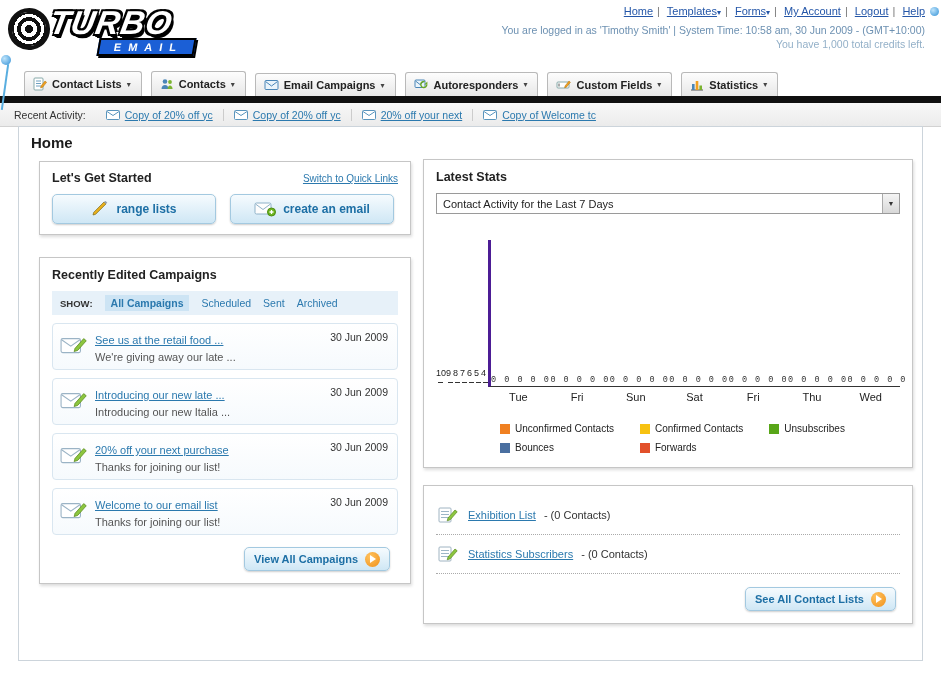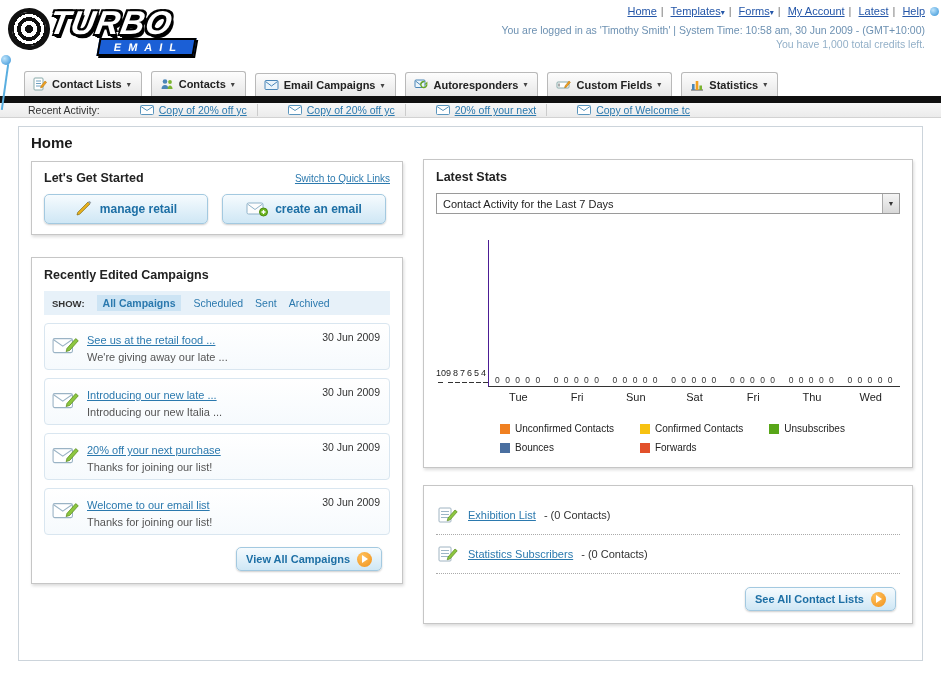--- a/index.html
+++ b/index.html
@@ -34,33 +34,33 @@
   
   .nav-tabs { height:30px; display:flex; align-items:flex-end; padding-left:24px; gap:9px; background:#fff; }
   .nav-tab { display:inline-flex; align-items:center; gap:5px; padding:5px 10px 5px 8px;
     background:linear-gradient(#fdfdfd,#e7e7e7); border:1px solid #b9b9b9; border-bottom:none;
     border-radius:3px 3px 0 0; font-size:11px; font-weight:bold; color:#222; cursor:pointer; }
   .nav-tab .arr { font-size:8px; color:#444; }
   .nav-tab svg { display:block; }
   .black-bar { height:7px; background:#101010; }
 
   
-  .activity-bar { height:15px; display:flex; align-items:center; padding-left:28px;
-    background:linear-gradient(#f8f8f8,#ebebeb); border-bottom:1px solid #d2d2d2; font-size:10.5px;gap:20px; }
+  .activity-bar { height:24px; display:flex; align-items:center; padding-left:14px;
+    background:linear-gradient(#f8f8f8,#ebebeb); border-bottom:1px solid #d2d2d2; font-size:10.5px; }
   .activity-label { color:#333; margin-right:10px; }
   .activity-item { display:inline-flex; align-items:center; gap:5px; padding:0 10px; border-right:1px solid #ccc; cursor:pointer; }
   .activity-item:last-child { border-right:none; }
   .activity-item a { color:var(--link-blue,#2b79ae); text-decoration:underline; }
 
   
   .content-frame { position:absolute; top:126px; left:18px; width:905px; height:535px;
     background:#fff; border:1px solid #ccd4db; }
   .page-title { position:absolute; left:12px; top:7px; font-size:15px; font-weight:bold; color:#1c1c1c; }
 
-  .left-col { position:absolute; left:12px; top:34px; width:372px; }
+  .left-col { position:absolute; left:20px; top:34px; width:372px; }
   .right-col { position:absolute; left:404px; top:32px; width:490px; }
 
   .panel { background:#fff; border:1px solid #c6c6c6; box-shadow:1px 2px 3px rgba(0,0,0,.14); }
 
   
   .get-started { padding:9px 12px 10px; }
   .gs-head { display:flex; justify-content:space-between; align-items:baseline; }
   .gs-title { font-size:12.5px; font-weight:bold; color:#222; }
   .gs-switch { font-size:10px; color:var(--link-blue,#2b79ae); text-decoration:underline; cursor:pointer; }
   .gs-buttons { display:flex; gap:14px; margin-top:9px; }
@@ -96,21 +96,21 @@
     padding-left:6px; cursor:pointer; }
   .stats-select .sel-arrow { width:17px; height:100%; background:linear-gradient(#f4f4f4,#d8d8d8);
     border-left:1px solid #aaa; display:flex; align-items:center; justify-content:center; font-size:7px; color:#333; }
   .stats-select .sel-arrow::after { content:"▼"; }
 
   .chart-wrap { display:flex; margin-top:26px; }
   .y-axis { width:52px; height:152px; display:flex; flex-direction:row; justify-content:space-between;
     align-items:flex-end; font-size:9px; color:#222; padding-right:0; margin-top:-5px; }
   .ytick { line-height:9px; }
   .ytick::after { content:""; display:inline-block; width:5px; height:1px; background:#333; margin-left:2px; vertical-align:middle; }
-  .chart-plot { position:relative; flex:1; height:147px; border-left:1px solid #4c1d95; border-bottom:1px solid #333; background:#fff; }
+  .chart-plot { position:relative; flex:1; height:147px; border-left:3px solid #4c1d95; border-bottom:1px solid #333; background:#fff;font-family:Liberation Mono, monospace; }
   .zero-row { position:absolute; left:0; right:0; bottom:1px; display:flex; }
   .zero-group { flex:1; text-align:center; font-size:8.5px; color:#333; letter-spacing:1.5px; white-space:pre; }
   .x-labels { display:flex; margin-left:53px; margin-top:4px; }
   .x-label { flex:1; text-align:center; font-size:11px; color:#222; }
 
   .chart-legend { margin:20px 0 0 64px; display:grid; grid-template-columns:repeat(3,auto);
     gap:8px 26px; justify-content:start; font-size:10px; color:#222; }
   .legend-item { display:flex; align-items:center; gap:5px; }
   .legend-swatch { width:10px; height:10px; display:inline-block; }
 
@@ -134,21 +134,21 @@
   <div class="left-swoosh-dot"></div>
   <div class="left-swoosh-line"></div>
   <div class="help-dot"></div>
 
   <div class="top-right">
     <div class="top-links">
       <a>Home</a><span class="sep">|</span>
       <a>Templates</a><span class="dd">▾</span><span class="sep">|</span>
       <a>Forms</a><span class="dd">▾</span><span class="sep">|</span>
       <a>My Account</a><span class="sep">|</span>
-      <a>Latest</a><span class="sep">|</span>
+      <a>Logout</a><span class="sep">|</span>
       <a>Help</a>
     </div>
     <div class="login-line">You are logged in as 'Timothy Smith' | System Time: 10:58 am, 30 Jun 2009 - (GMT+10:00)</div>
     <div class="credits-line">You have 1,000 total credits left.</div>
   </div>
 </div>
 
 <div class="nav-tabs">
   <div class="nav-tab">
     <svg width="14" height="14" viewBox="0 0 14 14">
@@ -250,21 +250,21 @@
       <div class="gs-head">
         <span class="gs-title">Let's Get Started</span>
         <a class="gs-switch">Switch to Quick Links</a>
       </div>
       <div class="gs-buttons">
         <button class="blue-btn">
           <svg width="18" height="16" viewBox="0 0 18 16">
               <path d="M2 14l2.6-.7L15 2.9 13 1 2.7 11.4z" fill="#e8b01c" stroke="#7c6a1a" stroke-width=".7"></path>
               <path d="M13 1l2 1.9 1.3-1.3L14.3-.2z" fill="#9aa4ad"></path>
             </svg>
-          <span>manage retail</span>
+          <span>range lists</span>
         </button>
         <button class="blue-btn">
           <svg width="22" height="16" viewBox="0 0 22 16">
               <rect x="1" y="2" width="16" height="11" rx="1.5" fill="#fdfdfd" stroke="#8fb2c9"></rect>
               <path d="M1.5 3L9 8.5 16.5 3" fill="none" stroke="#8fb2c9"></path>
               <circle cx="17.5" cy="11" r="4" fill="#6db51f" stroke="#4c8c12"></circle>
               <path d="M17.5 9v4M15.5 11h4" stroke="#fff" stroke-width="1.3"></path>
             </svg>
           <span>create an email</span>
         </button>

